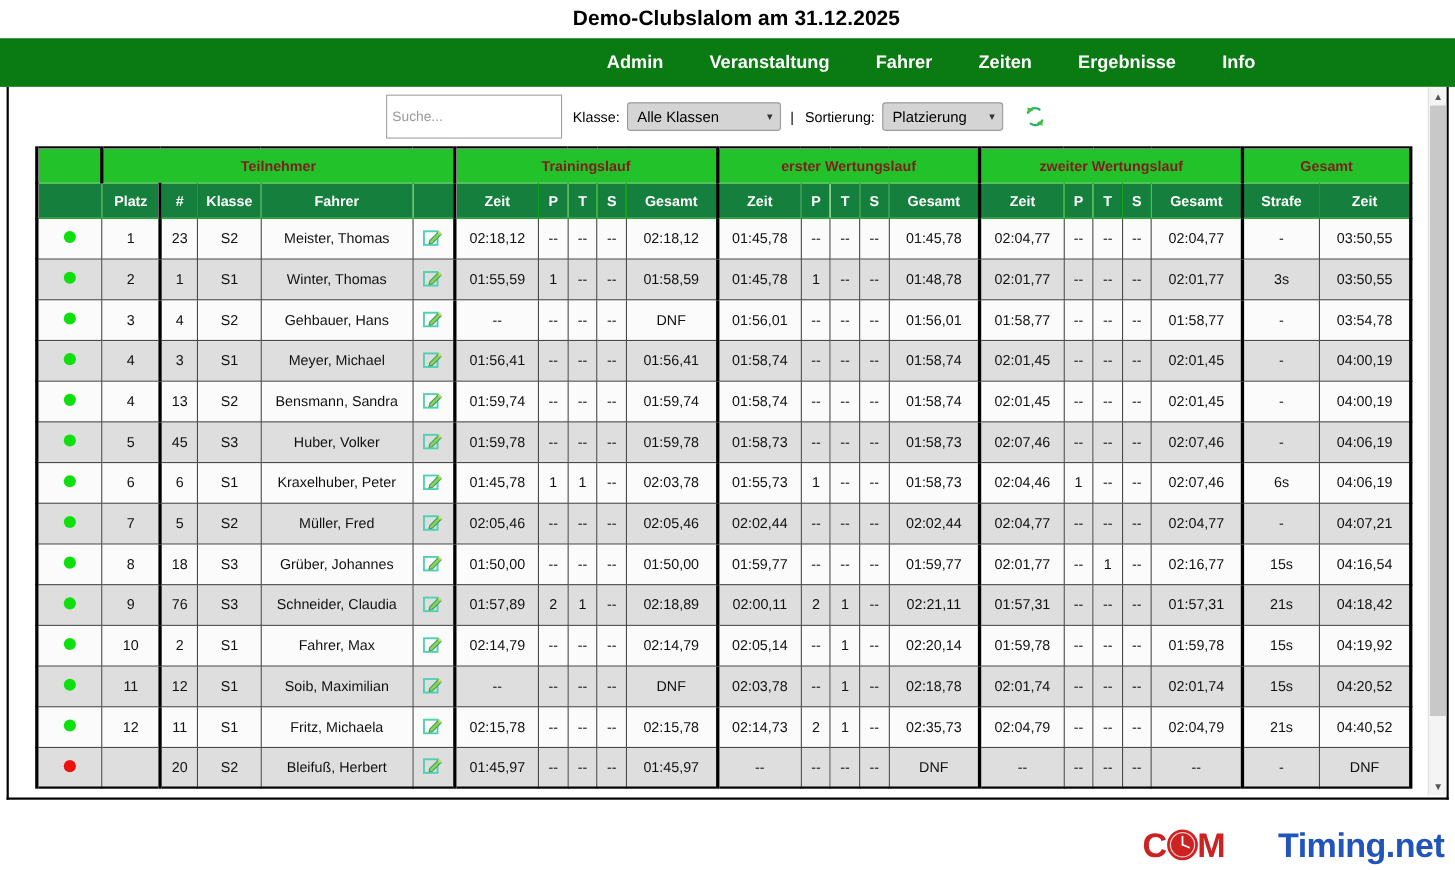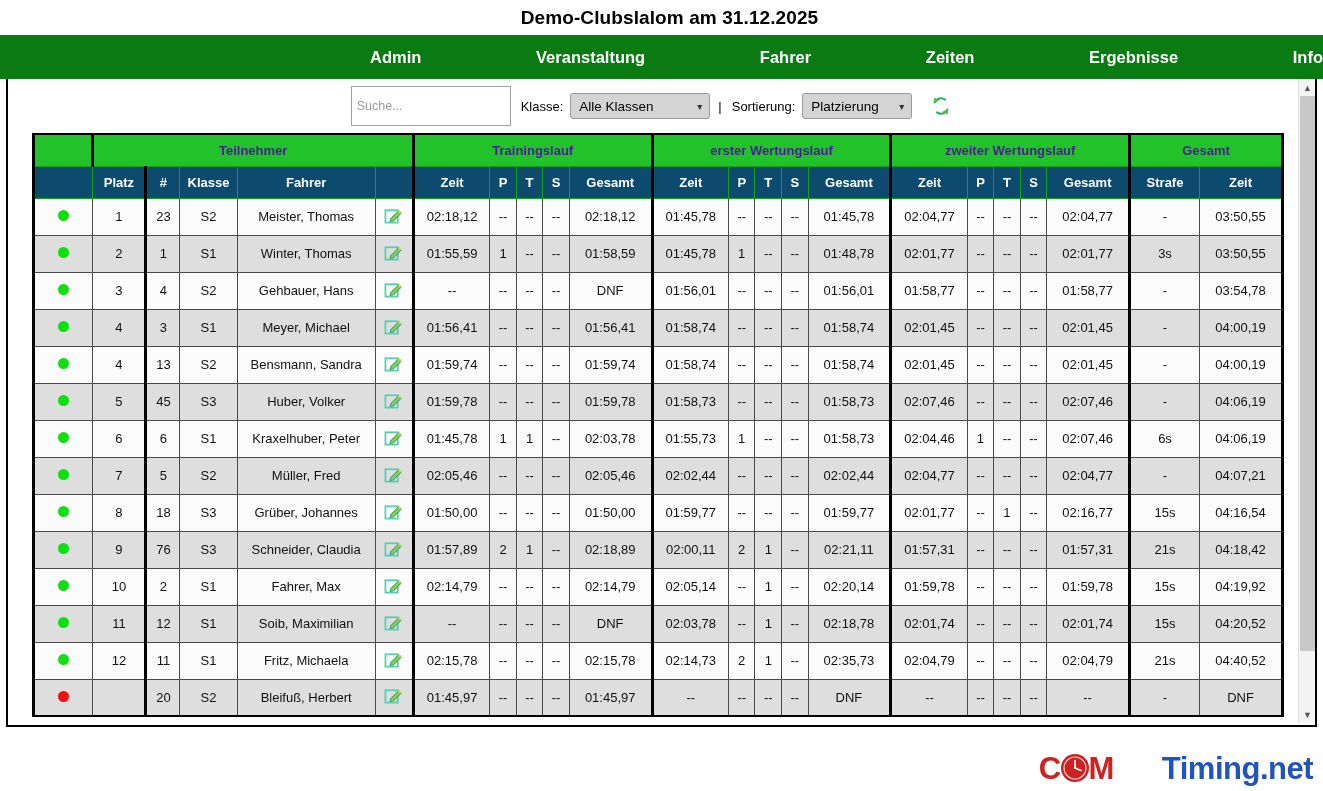--- a/index.html
+++ b/index.html
@@ -25,21 +25,21 @@
     padding: 7px 0 6px 16px;
     letter-spacing: 0.1px;
   }
 
   
   .navbar {
     background: #0a7a12;
     height: 44px;
     display: flex;
     align-items: center;
-    justify-content: space-between;
+    justify-content: center;
     padding-left: 370px;
     border-top: 1px solid #0a7a12;
     gap: 12px;
   }
   .nav-item {
     color: #ffffff;
     font-size: 16.5px;
     font-weight: bold;
     margin-right: 30px;
     white-space: nowrap;
@@ -132,28 +132,28 @@
     text-align: center;
     vertical-align: middle;
     padding: 0;
     height: 37px;
     overflow: hidden;
     white-space: nowrap;
   }
   
   thead tr.grp th {
     background: #22c32a;
-    color: #4c1d95;
+    color: #7f1d1d;
     font-weight: bold;
     font-size: 13px;
     height: 32px;
     border: 1px solid #12a018;
   }
   thead tr.cols th {
-    background: #0c4a6e;
+    background: #15803d;
     color: #ffffff;
     font-weight: bold;
     font-size: 13px;
     height: 32px;
     border: 1px solid #12a018;
   }
   tbody tr.odd td { background: #fbfbfb; }
   tbody tr.even td { background: #dedede; }
   tbody td { color: #111; font-size: 13px; }
 

